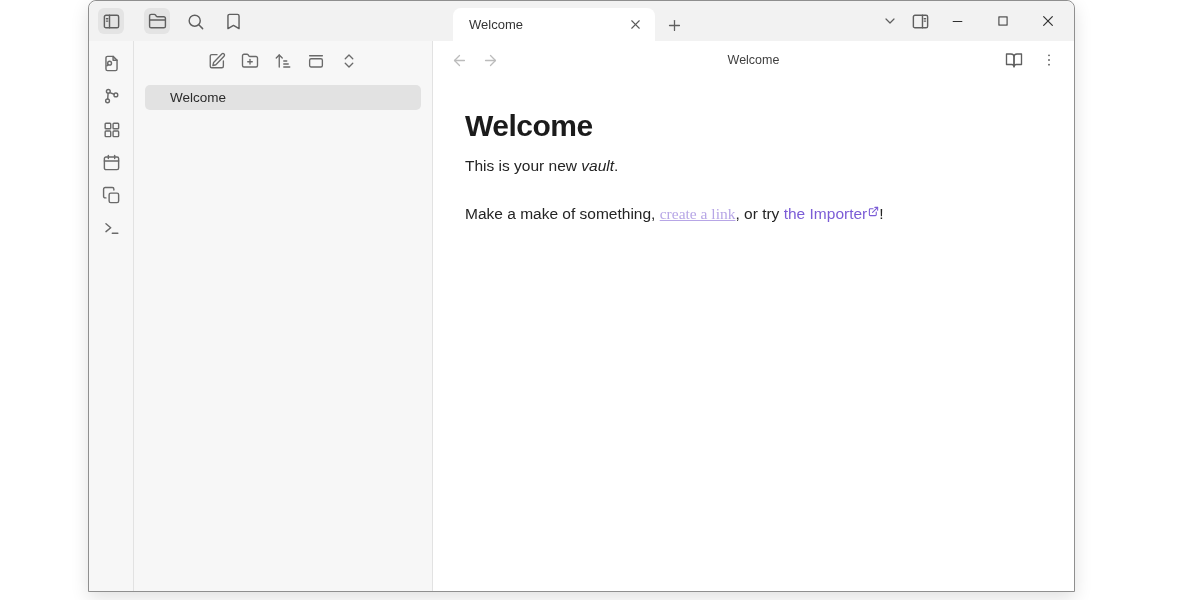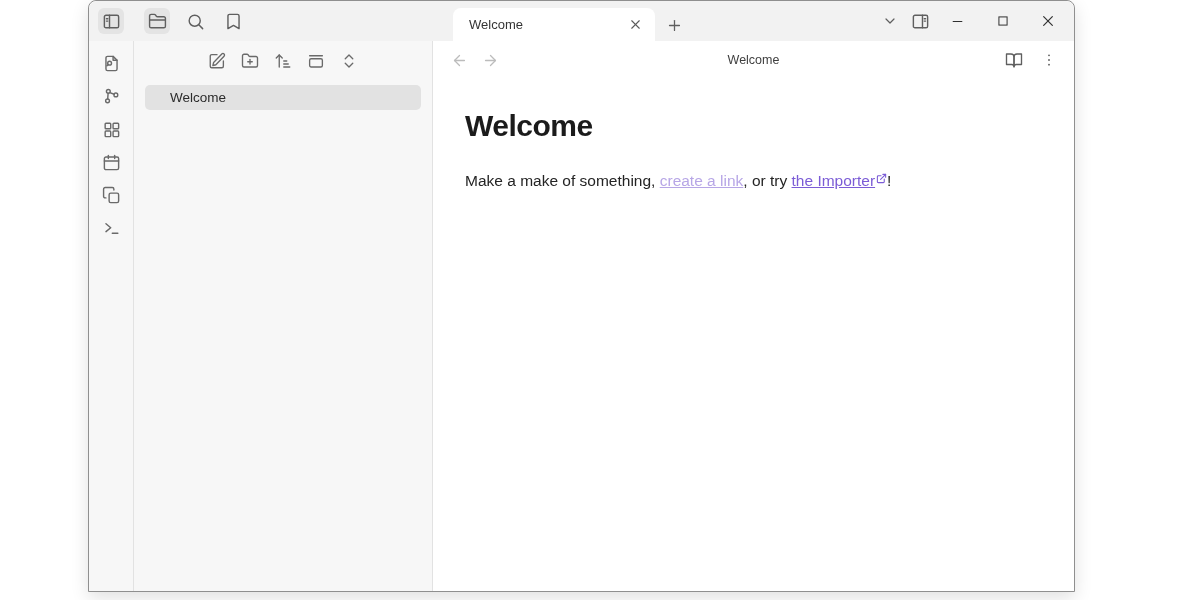--- a/index.html
+++ b/index.html
@@ -55,22 +55,22 @@
   .nav-arrows{ display:flex; gap:11px; color:#b9b9b9; }
   .vh-title{ position:absolute; left:0; right:0; text-align:center; font-size:12.5px;
              color:#3f3f3f; pointer-events:none; }
   .vh-actions{ margin-left:auto; display:flex; align-items:center; gap:15px; color:#5f5f5f; }
 
   .note{ padding:30px 40px 0 32px; max-width:660px; color:var(--text,#222); }
   .note h1{ font-size:30px; font-weight:700; color:#1b1b1b; letter-spacing:-0.5px;
             margin-bottom:13px; }
   .note p{ font-size:15.5px; line-height:20px; margin-top:28px; color:#242424; }
   .note p.first{ margin-top:0; }
-  a.unresolved{ color:var(--accent-muted,#b7a6e6); text-decoration:underline; cursor:pointer; }
-  a.external{ color:var(--accent,#7b5cd6); text-decoration:underline; cursor:pointer; }
+  a.unresolved{ color:var(--accent-muted,#b7a6e6); text-decoration:underline; cursor:pointer;font-family:Liberation Serif, serif; }
+  a.external{ color:var(--accent,#7b5cd6); cursor:pointer; }
   .ext-icon{ display:inline-block; vertical-align:2px; margin-left:1px; color:var(--accent,#7b5cd6); }
 
   svg{ display:block; }
 </style>
 </head>
 <body>
 
 <div class="window">
 
   <div class="titlebar">
@@ -328,20 +328,21 @@
                 <circle cx="12" cy="12" r="1.4"></circle>
                 <circle cx="12" cy="19" r="1.4"></circle>
               </svg>
           </span>
         </span>
       </div>
     </div>
 
     <div class="note">
       <h1>Welcome</h1>
+      <p class="first"><span>This is your new </span><em>vault</em><span>.</span></p>
       <p><span>Make a make of something, </span><a class="unresolved">create a link</a><span>, or try </span><a class="external">the Importer</a><span class="ext-icon"><svg width="11" height="11" viewBox="0 0 24 24" fill="none" stroke="currentColor" stroke-width="2.4" stroke-linecap="round" stroke-linejoin="round">
               <path d="M15 3h6v6"></path>
               <path d="M10 14 21 3"></path>
               <path d="M18 13v6a2 2 0 0 1-2 2H5a2 2 0 0 1-2-2V8a2 2 0 0 1 2-2h6"></path>
             </svg></span><span>!</span></p>
     </div>
   </div>
 
 </div>
 

